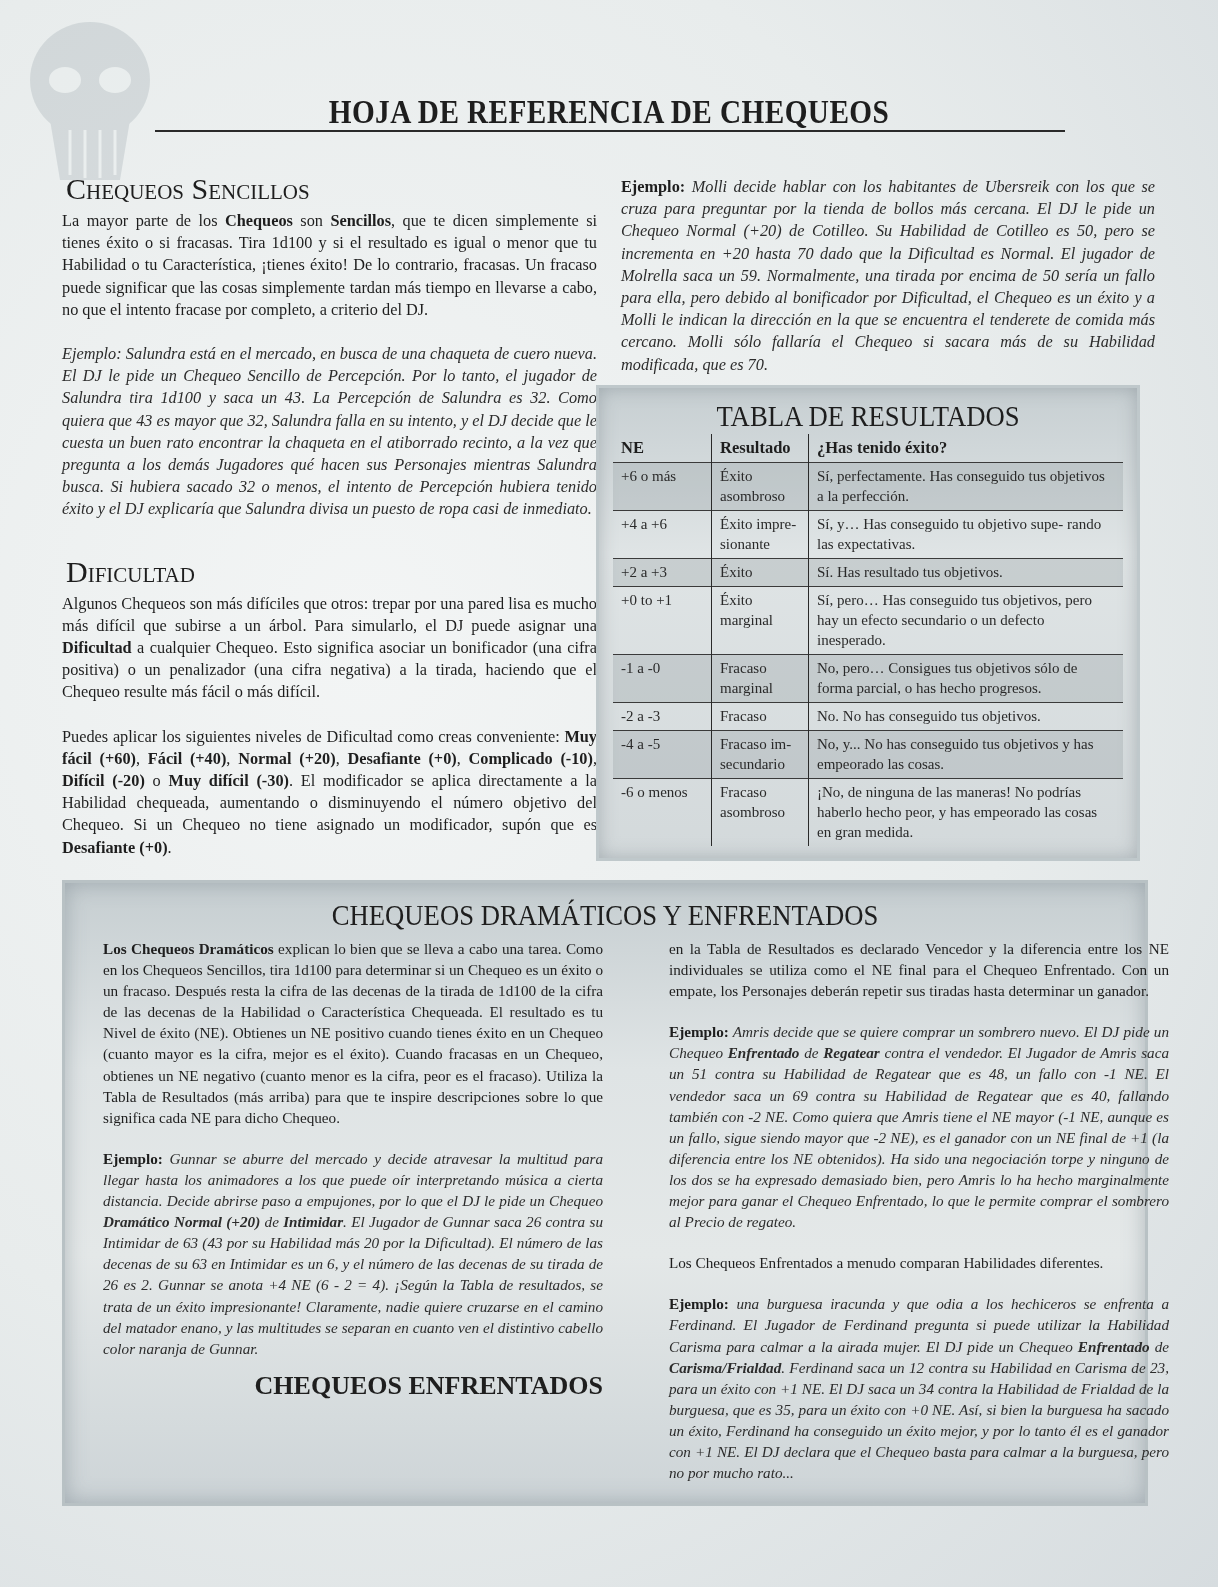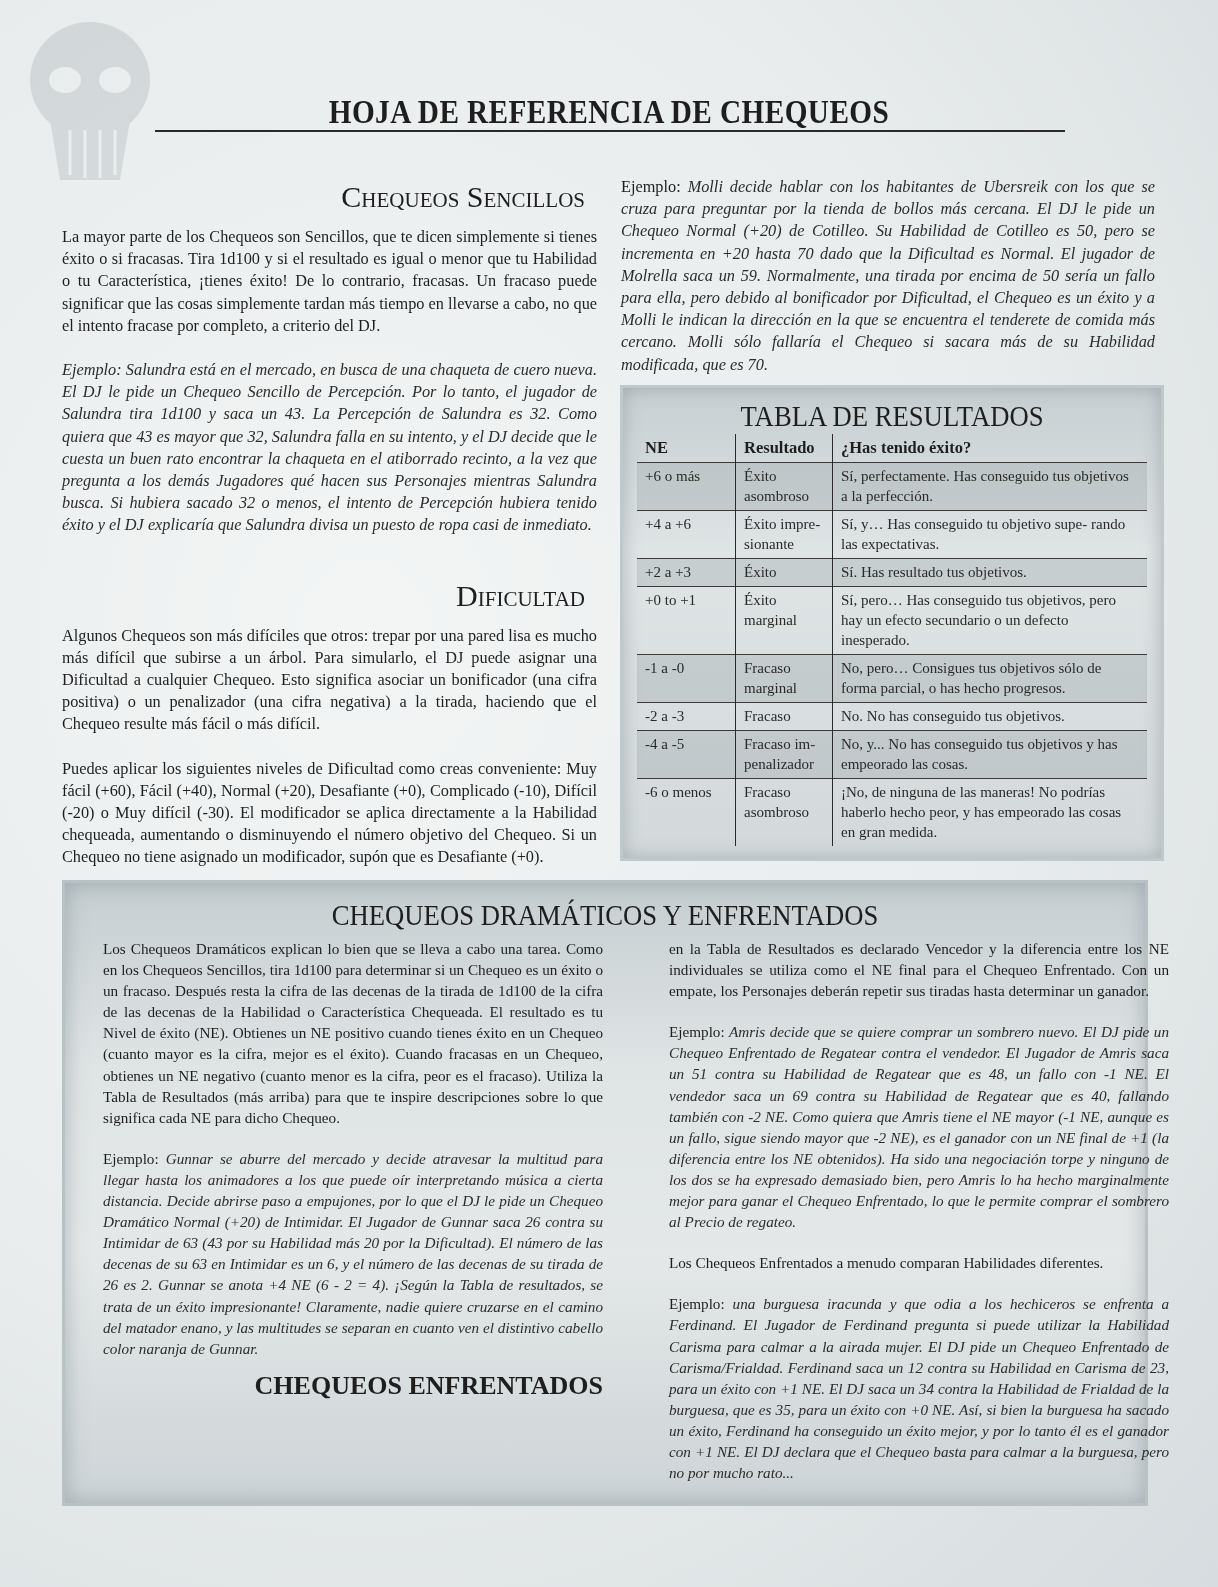--- a/index.html
+++ b/index.html
@@ -19,29 +19,29 @@
     transform: scaleX(0.86); transform-origin: center;
   }
   .title-rule {
     position: absolute; left: 155px; top: 130px; width: 910px; height: 2px; background: #2a2a2a;
   }
   .col { position: absolute; font-size: 16.3px; line-height: 22.2px; }
   .col p { margin: 0; text-align: justify; }
   .left-col { left: 62px; top: 168px; width: 535px; }
   .right-col { left: 621px; top: 176px; width: 534px; }
   .sec-h {
-    font-size: 30px; line-height: 34px; font-weight: normal; margin: 12px; font-variant: small-caps; text-align: right;
+    font-size: 30px; line-height: 34px; font-weight: normal; margin: 4px; font-variant: small-caps;
   }
   .ex { font-style: italic; color: #2c2c2c; }
   .gap { height: 22px; }
-  b { font-weight: normal; }
+  b { font-weight: bold; }
 
   
   .table-box {
-    position: absolute; left: 620px; top: 385px; width: 538px; height: 470px;
+    position: absolute; left: 596px; top: 385px; width: 538px; height: 470px;
     background: linear-gradient(180deg, #c7cfd2 0%, #dfe4e5 35%, #d3d9db 100%);
     border: 3px solid #bfc8cb; box-shadow: inset 0 0 18px rgba(90,100,110,0.35);
   }
   .table-title {
     position: absolute; left: 0; width: 100%; top: 12px; text-align: center; font-size: 29px;
     transform: scaleX(0.92);
   }
   table.res {
     position: absolute; left: 14px; top: 46px; width: 510px; border-collapse: collapse;
     font-size: 15px; line-height: 20px;
@@ -137,21 +137,21 @@
         <td class="c2">Fracaso marginal</td>
         <td>No, pero… Consigues tus objetivos sólo de forma parcial, o has hecho progresos.</td>
       </tr>
       <tr class="row">
         <td class="c1">-2 a -3</td>
         <td class="c2">Fracaso</td>
         <td>No. No has conseguido tus objetivos.</td>
       </tr>
       <tr class="row shade">
         <td class="c1">-4 a -5</td>
-        <td class="c2">Fracaso im- penalizador</td>
+        <td class="c2">Fracaso im- secundario</td>
         <td>No, y... No has conseguido tus objetivos y has empeorado las cosas.</td>
       </tr>
       <tr class="row">
         <td class="c1">-6 o menos</td>
         <td class="c2">Fracaso asombroso</td>
         <td>¡No, de ninguna de las maneras! No podrías haberlo hecho peor, y has empeorado las cosas en gran medida.</td>
       </tr>
     </tbody>
   </table>
 </div>

